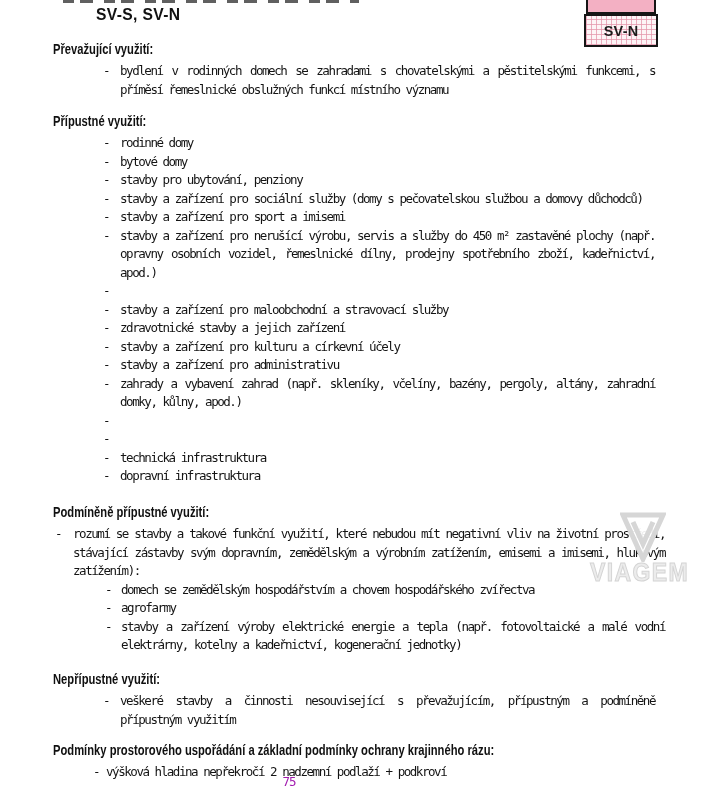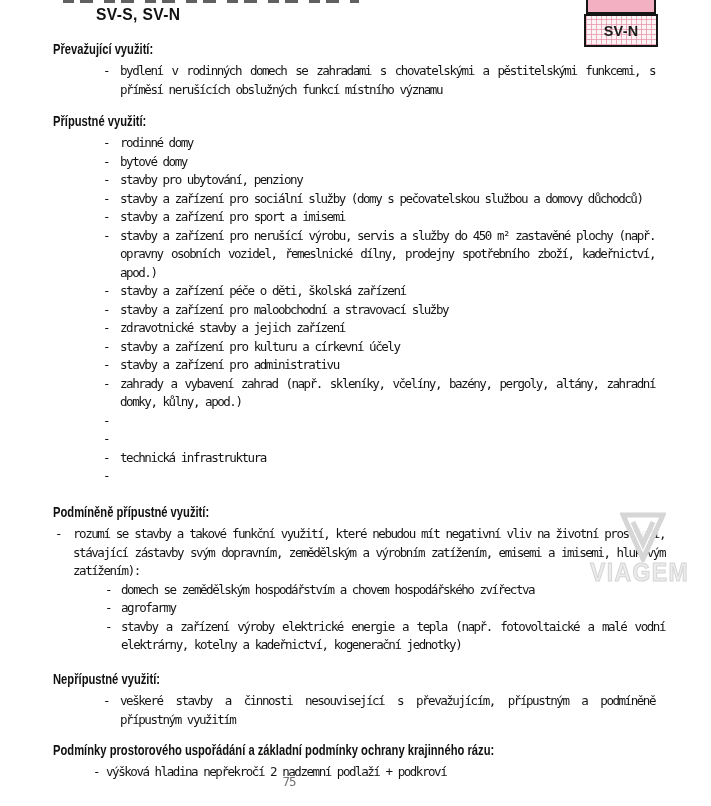--- a/index.html
+++ b/index.html
@@ -66,40 +66,40 @@
   .wm-logo{position:absolute;left:32px;top:2px;}
   .wm-text{
     position:absolute;left:2px;top:48px;
     font-family:"Liberation Sans",sans-serif;font-weight:bold;font-size:25px;
     color:#ececec;-webkit-text-stroke:1px #d4d4d4;letter-spacing:1.5px;
     transform:scaleX(.92);transform-origin:0 0;
   }
   
   .page-number{
     position:absolute;left:0;top:774px;width:578px;text-align:center;
-    font-size:12.5px;letter-spacing:-1px;color:#737373;
+    font-size:12.5px;letter-spacing:-1px;color:#a21caf;
   }
 </style>
 </head>
 <body>
 
 <div class="remnant"></div>
 
 <div class="legend-solid"></div>
 <div class="legend-hatched">
   <span class="lbl">SV-N</span>
 </div>
 
 <div class="zone-title">SV-S, SV-N</div>
 
 <div class="sec" id="sec1">
   <div class="sec-heading">Převažující využití:</div>
   <div class="li indent-a">
     <span class="dash">-</span>
-    <span class="txt">bydlení v rodinných domech se zahradami s chovatelskými a pěstitelskými funkcemi, s příměsí nerušících obslužných funkcí místního významu</span>
+    <span class="txt">bydlení v rodinných domech se zahradami s chovatelskými a pěstitelskými funkcemi, s příměsí řemeslnické obslužných funkcí místního významu</span>
   </div>
 </div>
 
 <div class="sec" id="sec2">
   <div class="sec-heading">Přípustné využití:</div>
   <div class="li indent-a">
       <span class="dash">-</span>
       <span class="txt">rodinné domy</span>
     </div>
   <div class="li indent-a">
@@ -117,21 +117,20 @@
   <div class="li indent-a">
       <span class="dash">-</span>
       <span class="txt">stavby a zařízení pro sport a imisemi</span>
     </div>
   <div class="li indent-a">
       <span class="dash">-</span>
       <span class="txt">stavby a zařízení pro nerušící výrobu, servis a služby do 450 m² zastavěné plochy (např. opravny osobních vozidel, řemeslnické dílny, prodejny spotřebního zboží, kadeřnictví, apod.)</span>
     </div>
   <div class="li indent-a">
       <span class="dash">-</span>
-      <span class="txt">stavby a zařízení péče o děti, školská zařízení</span>
     </div>
   <div class="li indent-a">
       <span class="dash">-</span>
       <span class="txt">stavby a zařízení pro maloobchodní a stravovací služby</span>
     </div>
   <div class="li indent-a">
       <span class="dash">-</span>
       <span class="txt">zdravotnické stavby a jejich zařízení</span>
     </div>
   <div class="li indent-a">
@@ -151,20 +150,21 @@
     </div>
   <div class="li indent-a">
       <span class="dash">-</span>
     </div>
   <div class="li indent-a">
       <span class="dash">-</span>
       <span class="txt">technická infrastruktura</span>
     </div>
   <div class="li indent-a">
       <span class="dash">-</span>
+      <span class="txt">dopravní infrastruktura</span>
     </div>
 </div>
 
 <div class="sec" id="sec3">
   <div class="sec-heading">Podmíněně přípustné využití:</div>
   <div class="li indent-b">
     <span class="dash">-</span>
     <span class="txt">rozumí se stavby a takové funkční využití, které nebudou mít negativní vliv na životní prostředí, stávající zástavby svým dopravním, zemědělským a výrobním zatížením, emisemi a imisemi, hlukovým zatížením):</span>
   </div>
   <div class="li indent-c">

